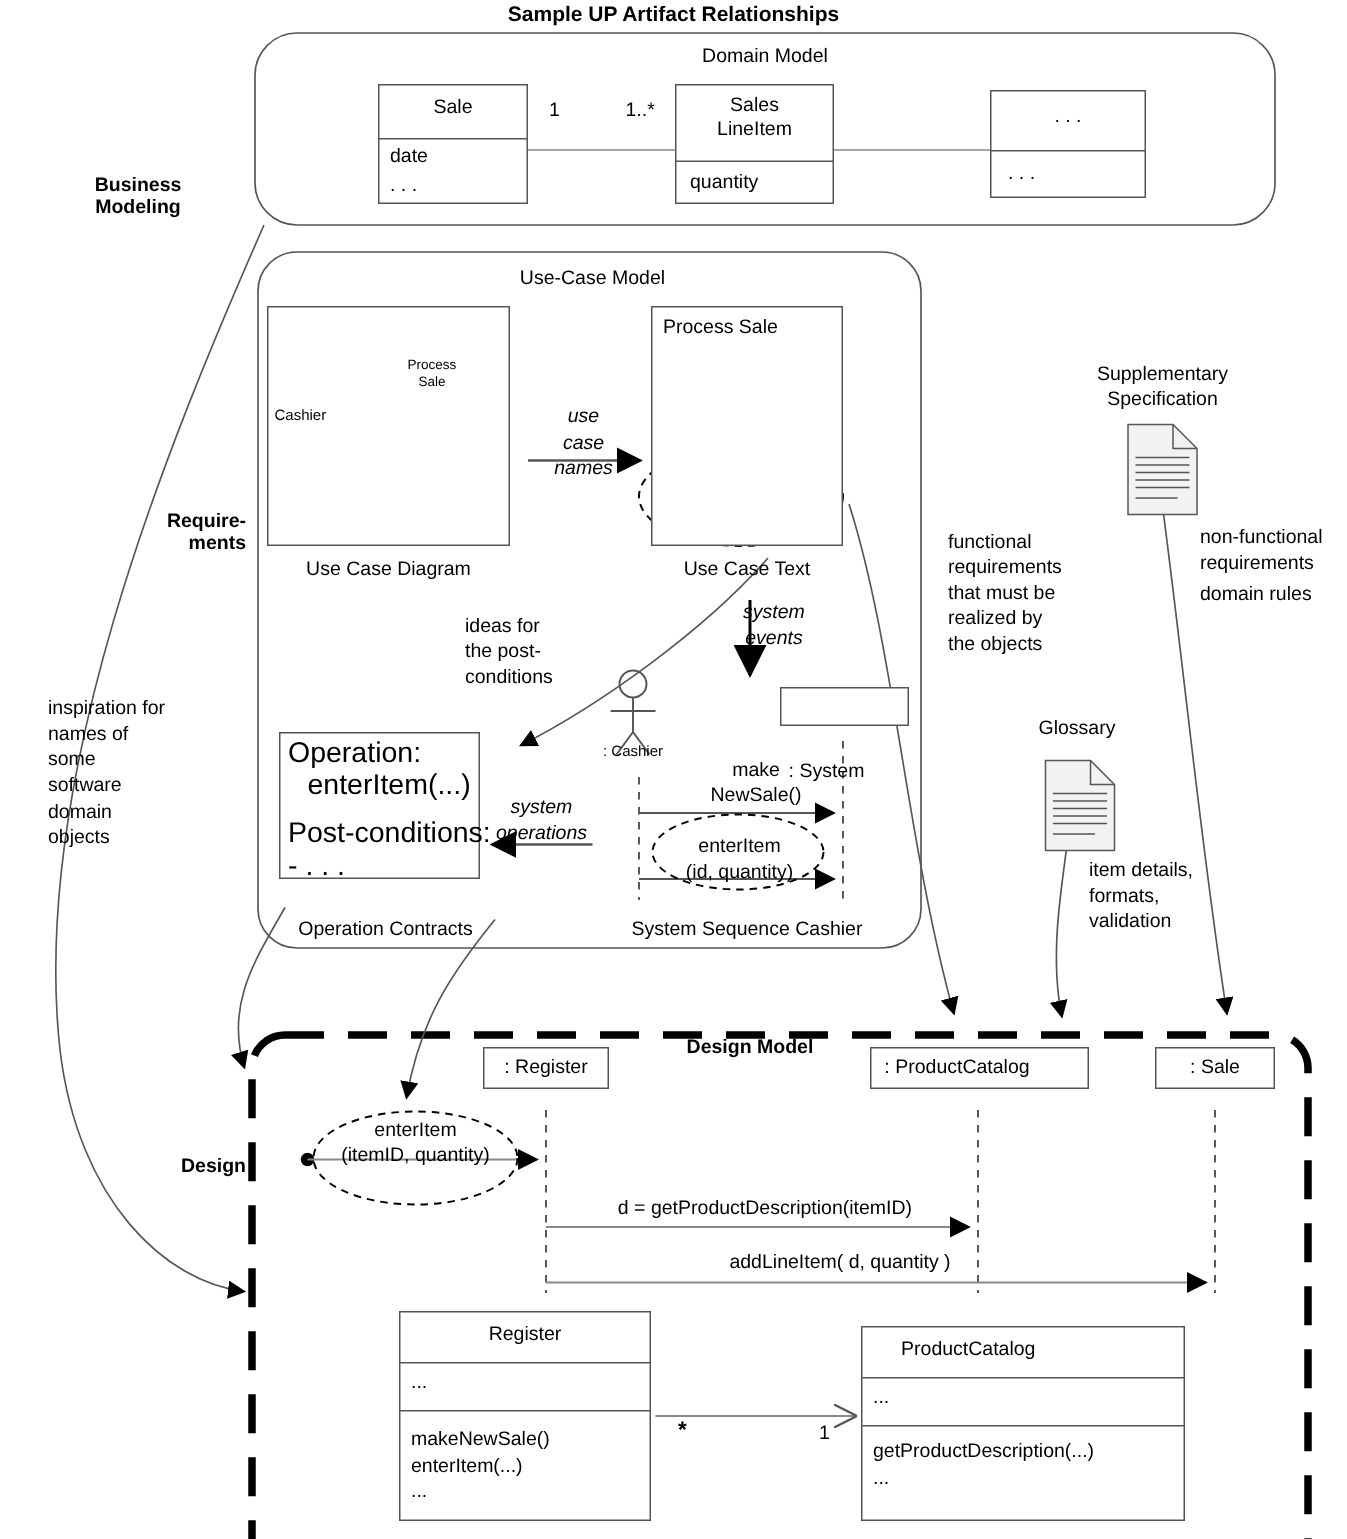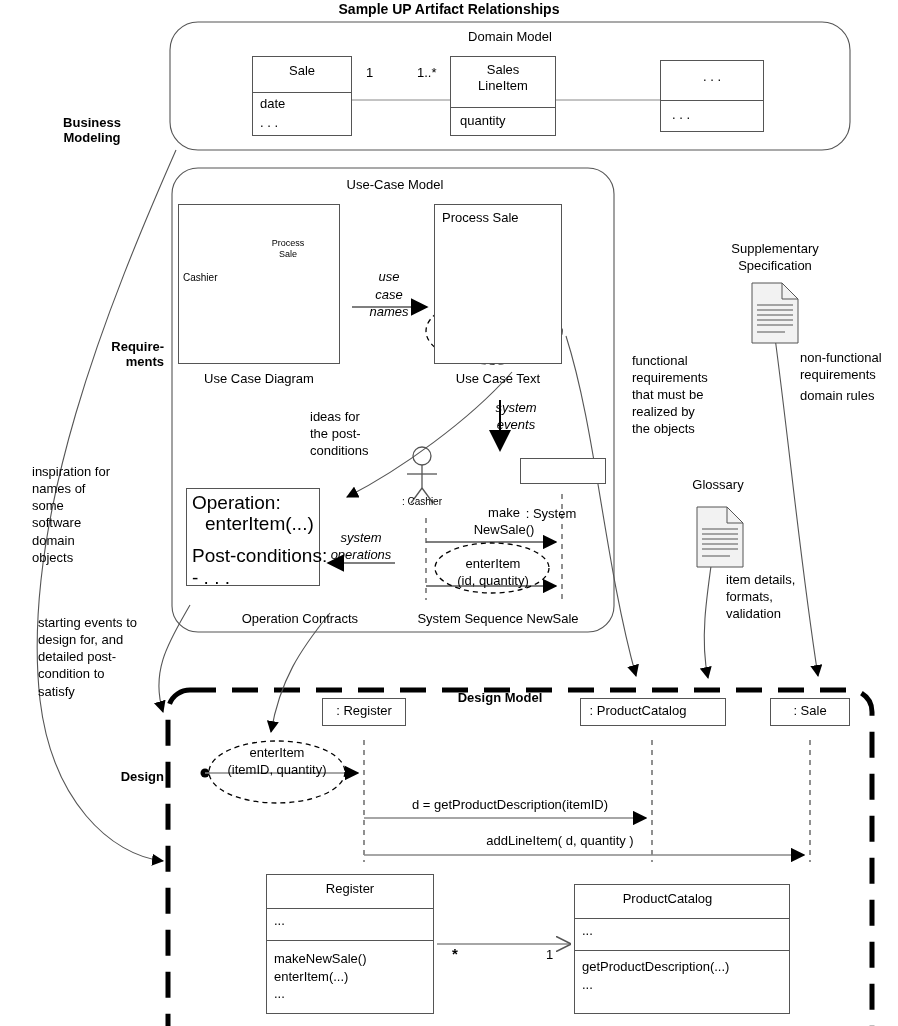--- a/index.html
+++ b/index.html
@@ -216,42 +216,41 @@
 
   <div class="t fs13" style="left:310px;top:408px;line-height:1.32;">ideas for<br>the post-<br>conditions</div>
 
   <div class="t fs13 ital ctr" style="left:470px;top:400px;width:92px;line-height:1.3;">system<br>events</div>
 
   <div class="box" style="left:186px;top:488px;width:134px;height:98px;"></div>
   <div class="t fs14" style="left:192px;top:492px;">Operation:</div>
   <div class="t fs14" style="left:205px;top:513px;">enterItem(...)</div>
   <div class="t fs14" style="left:192px;top:545px;">Post-conditions:</div>
   <div class="t fs14" style="left:192px;top:567px;">- . . .</div>
-  <div class="t fs13 ctr" style="left:188px;top:612px;width:170px;text-align:right;">Operation Contracts</div>
+  <div class="t fs13 ctr" style="left:172px;top:612px;width:170px;">Operation Contracts</div>
 
   <div class="t fs13 ital ctr" style="left:316px;top:530px;width:90px;line-height:1.3;">system<br>operations</div>
 
   <div class="t fs10" style="left:402px;top:496px;">: Cashier</div>
   <div class="box" style="left:520px;top:458px;width:86px;height:26px;"></div>
   <div class="t fs13 ctr" style="left:520px;top:463px;width:62px;margin-top:44px;">: System</div>
   <div class="t fs13 ctr" style="left:452px;top:505px;width:104px;line-height:1.3;">make<br>NewSale()</div>
   <div class="t fs13 ctr" style="left:440px;top:556px;width:106px;line-height:1.3;">enterItem<br>(id, quantity)</div>
-  <div class="t fs13 ctr" style="left:390px;top:612px;width:216px;">System Sequence NewSale</div>
+  <div class="t fs13 ctr" style="left:390px;top:612px;width:216px;">System Sequence Cashier</div>
 
   <div class="t fs13 ctr" style="left:700px;top:241px;width:150px;line-height:1.28;">Supplementary<br>Specification</div>
   <div class="t fs13" style="left:800px;top:350px;line-height:1.3;">non-functional<br>requirements</div>
   <div class="t fs13" style="left:800px;top:389px;">domain rules</div>
 
   <div class="t fs13 ctr" style="left:668px;top:478px;width:100px;">Glossary</div>
   <div class="t fs13" style="left:726px;top:572px;line-height:1.3;">item details,<br>formats,<br>validation</div>
 
   <div class="t fs13" style="left:632px;top:353px;line-height:1.3;">functional<br>requirements<br>that must be<br>realized by<br>the objects</div>
 
   <div class="t fs13" style="left:32px;top:463px;line-height:1.32;">inspiration for<br>names of<br>some<br>software<br>domain<br>objects</div>
-  <div class="t fs13" style="left:38px;top:614px;line-height:1.32;">starting events to<br>design for, and<br>detailed post-<br>condition to<br>satisfy</div>
 
   <div class="t fs13 bold ctr" style="left:430px;top:691px;width:140px;">Design Model</div>
 
   <div class="box" style="left:322px;top:698px;width:84px;height:28px;"></div>
   <div class="t fs13 ctr" style="left:322px;top:704px;width:84px;">: Register</div>
 
   <div class="box" style="left:580px;top:698px;width:146px;height:28px;"></div>
   <div class="t fs13 ctr" style="left:580px;top:704px;width:116px;">: ProductCatalog</div>
 
   <div class="box" style="left:770px;top:698px;width:80px;height:28px;"></div>
@@ -265,20 +264,20 @@
   <div class="box" style="left:266px;top:874px;width:168px;height:140px;"></div>
   <div class="hr" style="left:266px;top:908px;width:168px;"></div>
   <div class="hr" style="left:266px;top:940px;width:168px;"></div>
   <div class="t fs13 ctr" style="left:266px;top:882px;width:168px;">Register</div>
   <div class="t fs13" style="left:274px;top:914px;">...</div>
   <div class="t fs13" style="left:274px;top:950px;line-height:1.35;">makeNewSale()<br>enterItem(...)<br>...</div>
 
   <div class="box" style="left:574px;top:884px;width:216px;height:130px;"></div>
   <div class="hr" style="left:574px;top:918px;width:216px;"></div>
   <div class="hr" style="left:574px;top:950px;width:216px;"></div>
-  <div class="t fs13 ctr" style="left:574px;top:892px;width:187px;">ProductCatalog</div>
+  <div class="t fs13 ctr" style="left:552px;top:892px;width:187px;">ProductCatalog</div>
   <div class="t fs13" style="left:582px;top:924px;">...</div>
   <div class="t fs13" style="left:582px;top:958px;line-height:1.35;">getProductDescription(...)<br>...</div>
 
   <div class="t fs15 bold" style="left:452px;top:946px;">*</div>
   <div class="t fs13" style="left:546px;top:948px;">1</div>
 
 </div>
 
 </body></html>

